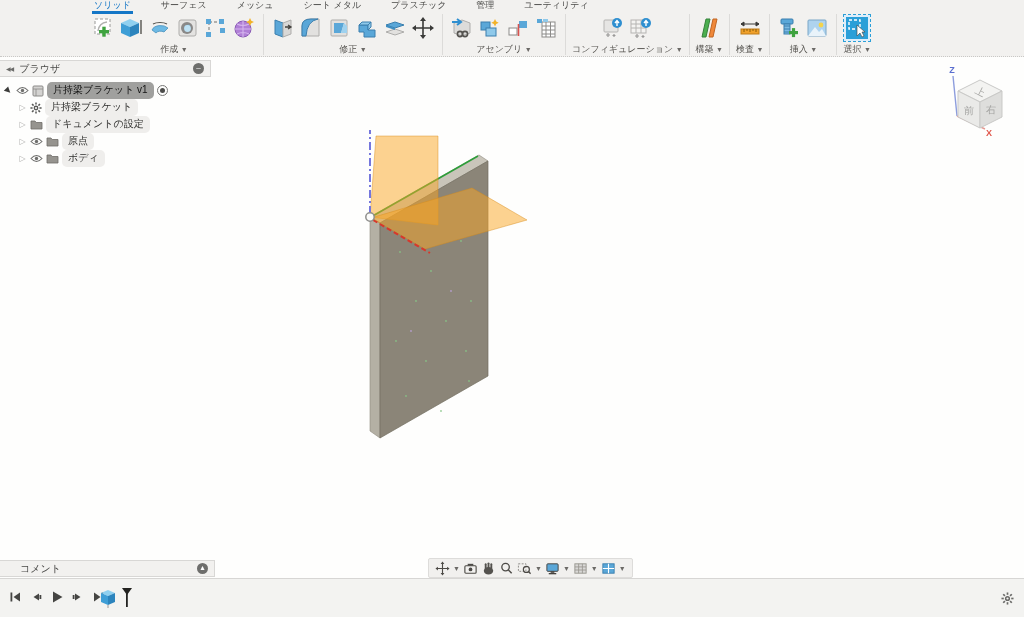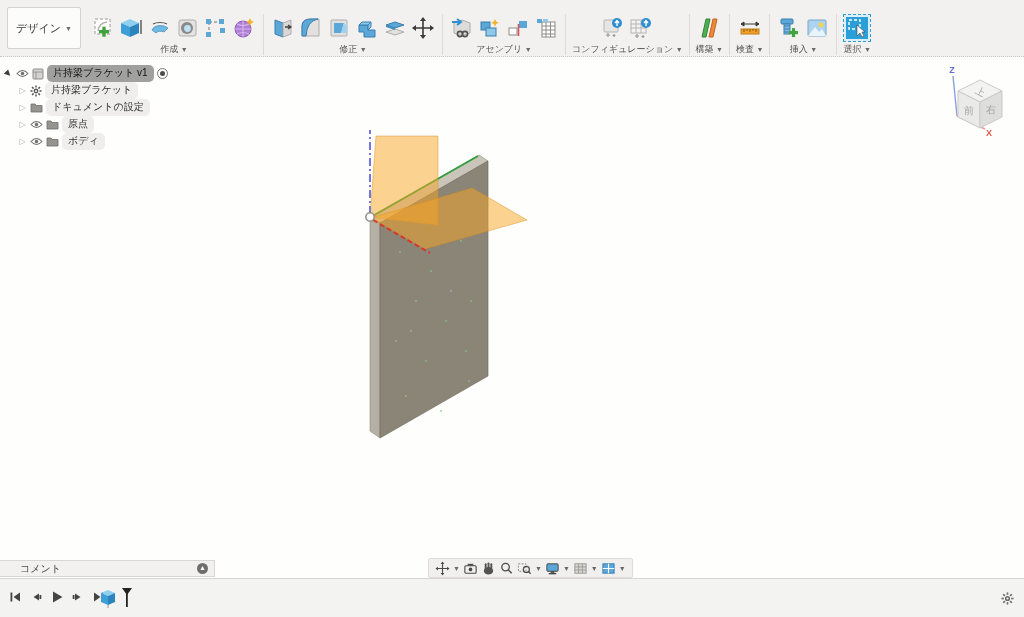--- a/index.html
+++ b/index.html
@@ -65,25 +65,30 @@
     background:#f3f3f1; border-top:1px solid #d7d6d4; }
   #tl-controls { position:absolute; left:8px; top:11px; display:flex; gap:7px; align-items:center; }
   .tlb svg { width:14px; height:14px; display:block; }
   #tl-feature { position:absolute; left:100px; top:8px; display:flex; align-items:flex-start; }
   #tl-gear { position:absolute; right:10px; top:12px; }
 </style>
 </head>
 <body>
 
 <div id="ribbon">
-  <div id="design-btn">
-    <span>デザイン</span>
-    <span class="caret">▼</span>
+
+  <div id="tabs">
+    <div class="tab active">ソリッド</div>
+    <div class="tab">サーフェス</div>
+    <div class="tab">メッシュ</div>
+    <div class="tab">シート メタル</div>
+    <div class="tab">プラスチック</div>
+    <div class="tab">管理</div>
+    <div class="tab">ユーティリティ</div>
   </div>
-
 
   <div id="groups">
 
     <div class="group">
       <div class="g-icons">
         <span class="ric">
             <svg viewBox="0 0 24 24">
           <rect x="3" y="3" width="15" height="15" fill="#fff" stroke="#9a9a98" stroke-dasharray="3 2"></rect>
           <path d="M6 15 Q7 7 15 6" fill="none" stroke="#b0b0ae" stroke-width="1.5"></path>
           <rect x="7" y="14" width="10" height="3.4" fill="#3fa33f"></rect>
@@ -346,20 +351,25 @@
   <polygon points="25,31 47,42 47,68 25,57" fill="#eaeae8" stroke="#c9c9c7"></polygon>
   <polygon points="47,42 69,31 69,57 47,68" fill="#dededc" stroke="#c9c9c7"></polygon>
   <text x="47" y="35" font-size="10" fill="#a3a3a1" text-anchor="middle" transform="rotate(27 47 32)">上</text>
   <text x="36" y="54" font-size="10" fill="#a3a3a1" text-anchor="middle">前</text>
   <text x="58" y="53" font-size="10" fill="#a3a3a1" text-anchor="middle">右</text>
   <text x="19" y="13" font-size="9" font-weight="bold" fill="#5b6fd0" text-anchor="middle">Z</text>
   <text x="56" y="76" font-size="9" font-weight="bold" fill="#e0574b" text-anchor="middle">X</text>
 </svg>
 
 <div id="browser">
+  <div class="panel-hd" id="browser-hd">
+    <span class="chevrons">◀◀</span>
+    <span>ブラウザ</span>
+    <span class="hd-circle">–</span>
+  </div>
   <div id="tree">
     <div class="trow">
       <span class="expander open">▶</span>
       <span class="tico">
           <svg width="13" height="9" viewBox="0 0 13 9">
             <path d="M1 4.5 Q6.5 -1.5 12 4.5 Q6.5 10.5 1 4.5 Z" fill="none" stroke="#6e6e6c" stroke-width="1.1"></path>
             <circle cx="6.5" cy="4.5" r="1.7" fill="#6e6e6c"></circle>
           </svg>
         </span>
       <span class="tico">

